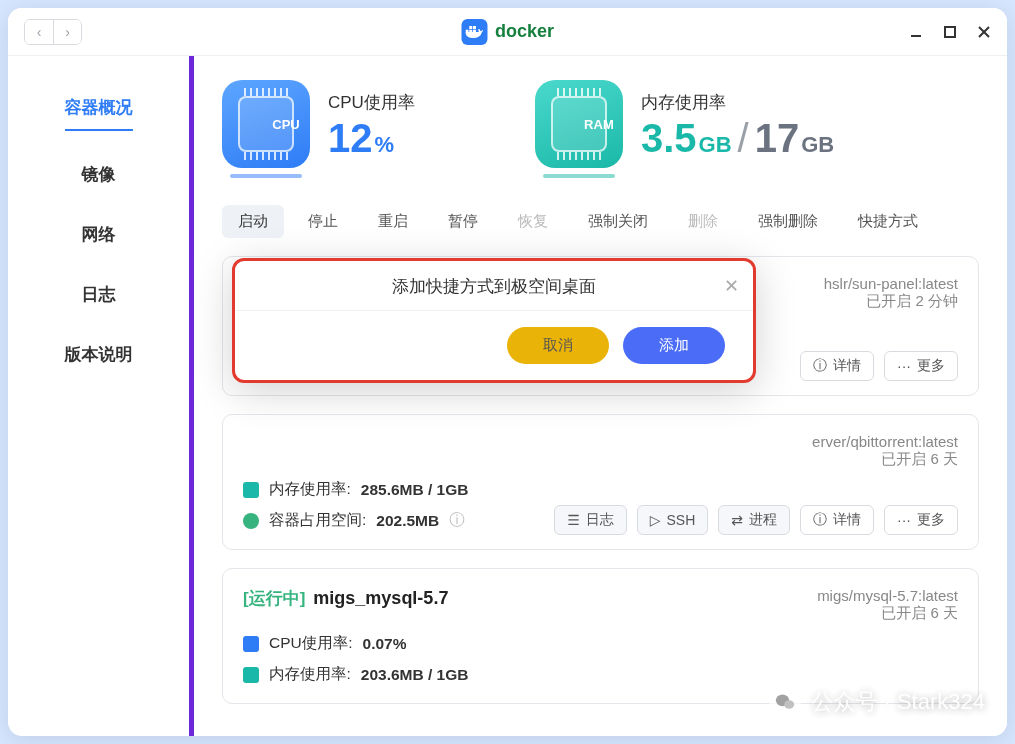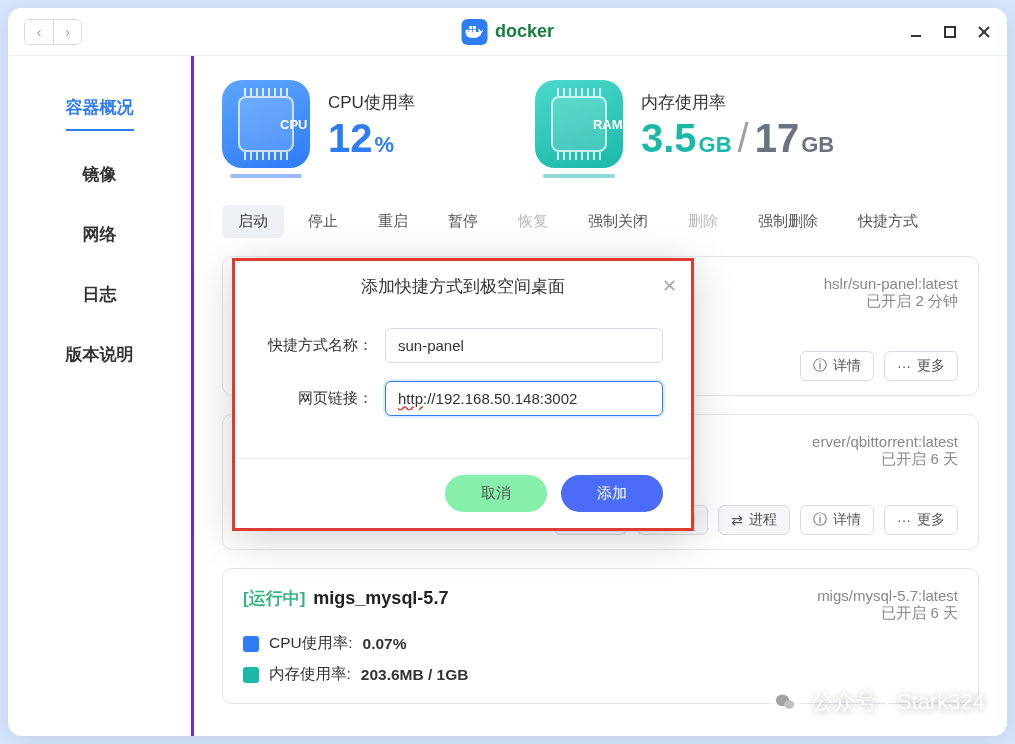--- a/index.html
+++ b/index.html
@@ -10,34 +10,34 @@
 .titlebar { height: 48px; display: flex; align-items: center; padding: 0 16px; position: relative; background: #fff; border-bottom: 1px solid #eef0f4; }
 .nav-btns { display: flex; gap: 0; border: 1px solid #d8dbe0; border-radius: 6px; overflow: hidden; }
 .nav-btn { width: 28px; height: 24px; display: flex; align-items: center; justify-content: center; background: #fff; color: #9aa0a8; font-size: 14px; cursor: default; }
 .nav-btn + .nav-btn { border-left: 1px solid #d8dbe0; }
 .title-center { position: absolute; left: 50%; transform: translateX(-50%); display: flex; align-items: center; gap: 8px; font-weight: 700; font-size: 18px; color: #15803d; }
 .title-logo { width: 26px; height: 26px; background: #2e7cf6; border-radius: 6px; display: flex; align-items: center; justify-content: center; }
 .win-ctrls { margin-left: auto; display: flex; gap: 20px; align-items: center; }
 .win-ctrl { width: 14px; height: 14px; display:flex; align-items:center; justify-content:center; color:#333; }
 
 .body-row { display: flex; flex: 1; min-height: 0; }
-.sidebar { width: 186px; border-right: 3px solid #6d28d9; padding-top: 28px; }
+.sidebar { width: 186px; border-right: 5px solid #6d28d9; padding-top: 28px; }
 .sidebar-item { height: 60px; display: flex; align-items: center; justify-content: center; font-size: 17px; color: #333; cursor: pointer; }
 .sidebar-item.active { color: #2e7cf6; font-weight: 700; border-bottom: 2px solid transparent; }
 .sidebar-item.active span { border-bottom: 2px solid #2e7cf6; padding-bottom: 10px; }
 .sidebar-item:not(.active) { color: #333; font-weight: 700; }
 
 .main { flex: 1; overflow: hidden; padding: 24px 28px; position: relative; background: #fff; }
 
 .stats-row { display: flex; gap: 48px; margin-bottom: 10px; }
 .stat-block { display: flex; align-items: center; gap: 18px; }
 .stat-icon { width: 88px; height: 88px; border-radius: 20px; display: flex; align-items: center; justify-content: center; position: relative; }
 .stat-icon.cpu { background: linear-gradient(160deg, #5da6ff 0%, #2e7cf6 100%); }
 .stat-icon.ram { background: linear-gradient(160deg, #4ad9cc 0%, #1ab8a8 100%); }
-.chip { width: 56px; height: 56px; background: rgba(255,255,255,0.15); border: 2px solid rgba(255,255,255,0.7); border-radius: 8px; display:flex; align-items:center; position: relative; padding-left: 40px; }
+.chip { width: 56px; height: 56px; background: rgba(255,255,255,0.15); border: 2px solid rgba(255,255,255,0.7); border-radius: 8px; display:flex; align-items:center; justify-content:center; position: relative; padding-left: 40px; }
 .chip-label { color: #fff; font-size: 13px; font-weight: 600; }
 .chip::before, .chip::after { content:''; position:absolute; background: repeating-linear-gradient(to right, rgba(255,255,255,0.8) 0 2px, transparent 2px 6px); height: 8px; width: 48px; left: 4px; }
 .chip::before { top: -10px; }
 .chip::after { bottom: -10px; }
 .stat-icon::after { content:''; position:absolute; left:8px; right:8px; bottom:-10px; height:4px; border-radius:2px; }
 .stat-icon.cpu::after { background: #2e7cf6; opacity: 0.5; }
 .stat-icon.ram::after { background: #1ab8a8; opacity: 0.5; }
 .stat-text { display:flex; flex-direction:column; }
 .stat-label { font-size: 17px; color: #333; font-weight: 500; margin-bottom: 4px; }
 .stat-value { font-size: 40px; font-weight: 800; color: #2e7cf6; line-height: 1; display:flex; align-items: baseline; gap:2px;}
@@ -61,34 +61,34 @@
 .card-body-row { display: flex; align-items: center; gap: 10px; margin-top: 10px; font-size: 15.5px; color: #333; }
 .mini-icon { width: 16px; height: 16px; border-radius: 3px; display:inline-block; }
 .mini-icon.cpu { background: #2e7cf6; }
 .mini-icon.ram { background: #1ab8a8; }
 .mini-icon.disk { background: #36b37e; border-radius: 50%; }
 .card-actions { position: absolute; right: 20px; bottom: 14px; display: flex; gap: 10px; }
 .action-tag, .action-pill { border: 1px solid #d8dbe0; border-radius: 6px; padding: 5px 12px; font-size: 14px; color: #555; background: #fff; display:flex; align-items:center; gap:6px; cursor:pointer;}
 .action-tag { background: #f5f7fa; }
 
 
-.modal-backdrop { position: absolute; top: 258px; left: 232px; width: 462px; background: #fff; border: 3px solid #e33a2f; border-radius: 0; box-shadow: 0 8px 40px rgba(0,0,0,0.18); z-index: 100; }
+.modal-backdrop { position: absolute; top: 258px; left: 232px; width: 524px; background: #fff; border: 3px solid #e33a2f; border-radius: 12px; box-shadow: 0 8px 40px rgba(0,0,0,0.18); z-index: 100; }
 .modal-header { text-align: center; padding: 14px 20px 12px; position: relative; }
 .modal-title { font-size: 17px; color: #333; font-weight: 500; }
 .modal-close { position: absolute; right: 14px; top: 14px; color: #aaa; font-size: 18px; cursor:pointer; }
 .modal-body { padding: 18px 28px 24px; }
 .form-row { display: flex; align-items: center; gap: 12px; margin-bottom: 18px; }
 .form-label { width: 110px; text-align: right; font-size: 15px; color: #333; }
 .form-input { flex: 1; border: 1px solid #d8dbe0; border-radius: 6px; padding: 8px 12px; font-size: 15px; color: #333; outline: none; }
 .form-input.focus { border-color: #2e7cf6; box-shadow: 0 0 0 2px rgba(46,124,246,0.15); }
 .url-text { color: #333; }
 .url-text .http { text-decoration: underline; text-decoration-color: #e33a2f; text-decoration-style: wavy; }
 .modal-footer { border-top: 1px solid #eef0f4; padding: 16px 28px; display: flex; justify-content: flex-end; gap: 14px; }
 .btn { padding: 9px 36px; border-radius: 20px; font-size: 15px; border: none; cursor: pointer; }
-.btn-cancel { background: #86efac; color: #555; }
+.btn-cancel { background: #eab308; color: #555; }
 .btn-primary { background: #4a6cf7; color: #fff; }
 
 .watermark { position: absolute; right: 30px; bottom: 26px; display: flex; align-items: center; gap: 10px; color: #fff; font-size: 22px; z-index: 200; text-shadow: 0 1px 8px rgba(0,0,0,0.4); opacity: 0.9; }
 .wm-icon { width: 32px; height: 32px; border-radius: 50%; background: rgba(255,255,255,0.7); display:flex; align-items:center; justify-content:center; }
 </style>
 </head>
 <body>
 
 <div class="window">
   <div class="titlebar">
@@ -285,30 +285,20 @@
 
     </div>
   </div>
 </div>
 
 <div class="modal-backdrop">
   <div class="modal-header">
     <div class="modal-title">添加快捷方式到极空间桌面</div>
     <div class="modal-close">✕</div>
   </div>
-  <div class="modal-body">
-    <div class="form-row">
-      <div class="form-label">快捷方式名称：</div>
-      <input class="form-input" value="sun-panel" style="">
-    </div>
-    <div class="form-row">
-      <div class="form-label">网页链接：</div>
-      <div class="form-input focus url-text"><span class="http">http</span><span>://192.168.50.148:3002</span></div>
-    </div>
-  </div>
   <div class="modal-footer">
     <button class="btn btn-cancel">取消</button>
     <button class="btn btn-primary">添加</button>
   </div>
 </div>
 
 <div class="watermark">
   <div class="wm-icon">
       <svg width="20" height="18" viewBox="0 0 24 20">
         <ellipse cx="9" cy="8" rx="8" ry="7" fill="#999"></ellipse>

